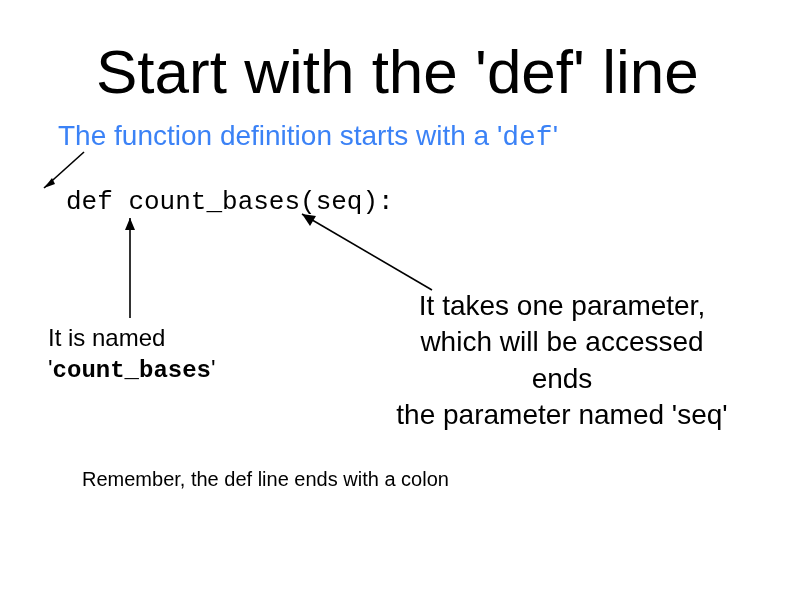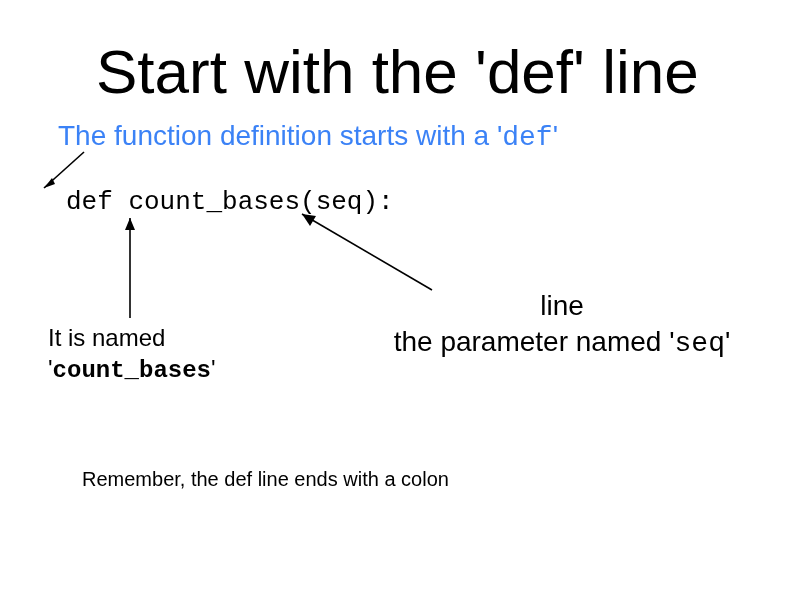--- a/index.html
+++ b/index.html
@@ -50,21 +50,21 @@
   .label-right {
     position: absolute;
     top: 288px;
     left: 372px;
     width: 380px;
     font-size: 28px;
     color: #000;
     text-align: center;
     line-height: 1.3;
   }
-  .label-right .mono { font-family: Liberation Mono, monospace; text-align: right; }
+  .label-right .mono { font-family: Liberation Sans, sans-serif; text-align: right; }
   .footer {
     position: absolute;
     top: 468px;
     left: 82px;
     font-size: 20px;
     color: #000;
   }
   svg.annot {
     position: absolute;
     top: 0;
@@ -86,21 +86,23 @@
 <div class="codeline">def count_bases(seq):</div>
 
 <div class="label-left">
   <div>It is named</div>
   <div>
     <span>'</span><span class="mono">count_bases</span><span>'</span>
   </div>
 </div>
 
 <div class="label-right">
-  <div>line</div>
+  <div>It takes one parameter,</div>
+  <div>which will be accessed</div>
+  <div>ends</div>
   <div>
     <span>the parameter named '</span><span class="mono">seq</span><span>'</span>
   </div>
 </div>
 
 <div class="footer">Remember, the def line ends with a colon</div>
 
 <svg class="annot">
 
   <line x1="84" y1="152" x2="44" y2="188" stroke="#000" stroke-width="1.6"></line>

